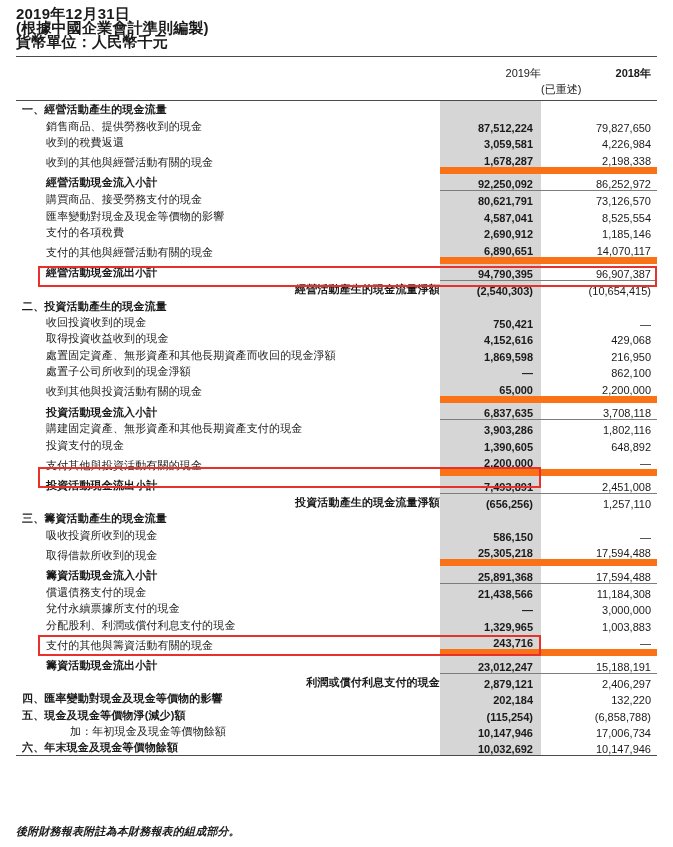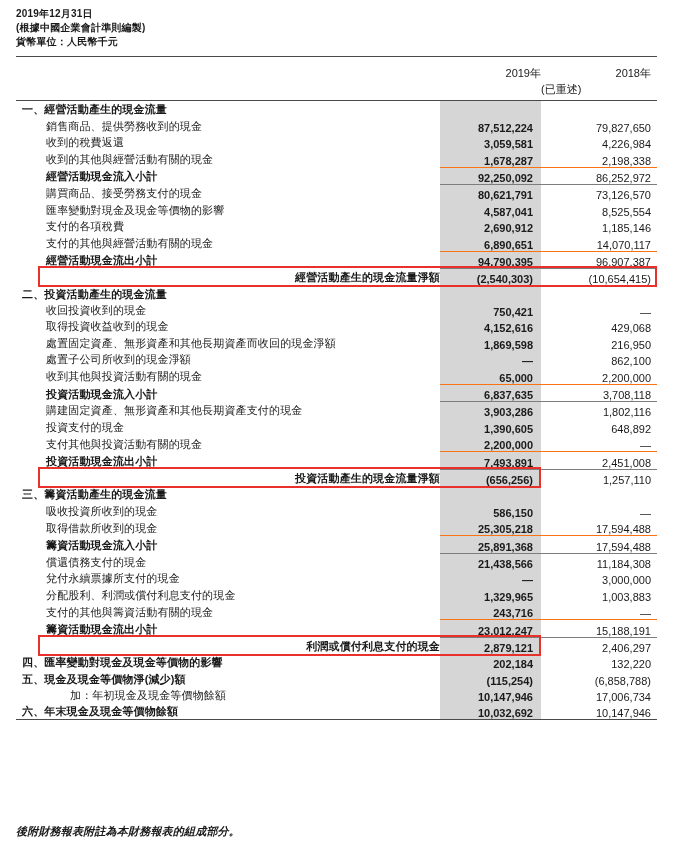--- a/index.html
+++ b/index.html
@@ -15,21 +15,21 @@
     color: #1a1a1a;
     position: relative;
     overflow: hidden;
   }
 
   
   .doc-head {
     position: absolute;
     left: 16px;
     top: 7px;
-    font-size: 10px;
+    font-size: 15px;
     line-height: 14px;
     font-weight: bold;
     color: #1a1a1a;
     letter-spacing: 0.2px;
   }
   .doc-head div { white-space: nowrap; }
 
   
   .stmt {
     position: absolute;
@@ -54,21 +54,21 @@
   .hdr-rule-top td { border-top: 1.6px solid #4a4a4a; height: 7px; }
   .hdr-cell {
     font-size: 11px;
     font-weight: bold;
     text-align: right;
     padding: 0 8px 1px 0;
     height: 17px;
     white-space: nowrap;
     margin-top: 12px;
   }
-  .hdr-cell.y2 { font-weight: normal; padding-right: 6px; text-align: right; }
+  .hdr-cell.y2 { font-weight: bold; padding-right: 6px; text-align: right; }
   .hdr-sub {
     font-size: 11px;
     text-align: left;
     padding: 0 6px 3px 0;
     height: 16px;
     white-space: nowrap;
   }
   .hdr-rule-bot td { border-bottom: 1.6px solid #4a4a4a; height: 3px; }
 
   
@@ -95,21 +95,21 @@
     white-space: nowrap;
     font-variant-numeric: tabular-nums;
   }
   .num.y1 { font-weight: bold; padding-right: 8px; text-align: right; }
   .num.y2 { padding-right: 6px; text-align: right; }
   tr.bold-row .num.y1,
   tr.bold-row .lbl { font-weight: bold; }
   tr.bold-row .num.y2 { font-weight: normal; }
 
   
-  .rule-above .num { border-top: 1px solid #f97316; }
+  .rule-above .num { border-top: 7px solid #f97316; }
   .rule-below .num { border-bottom: 1px solid #7d7d7d; }
 
   
   .tbl-foot td { border-top: 1.6px solid #4a4a4a; height: 2px; }
 
   
   .hl-box {
     position: absolute;
     border: 2.4px solid #e8312a;
     box-sizing: border-box;

